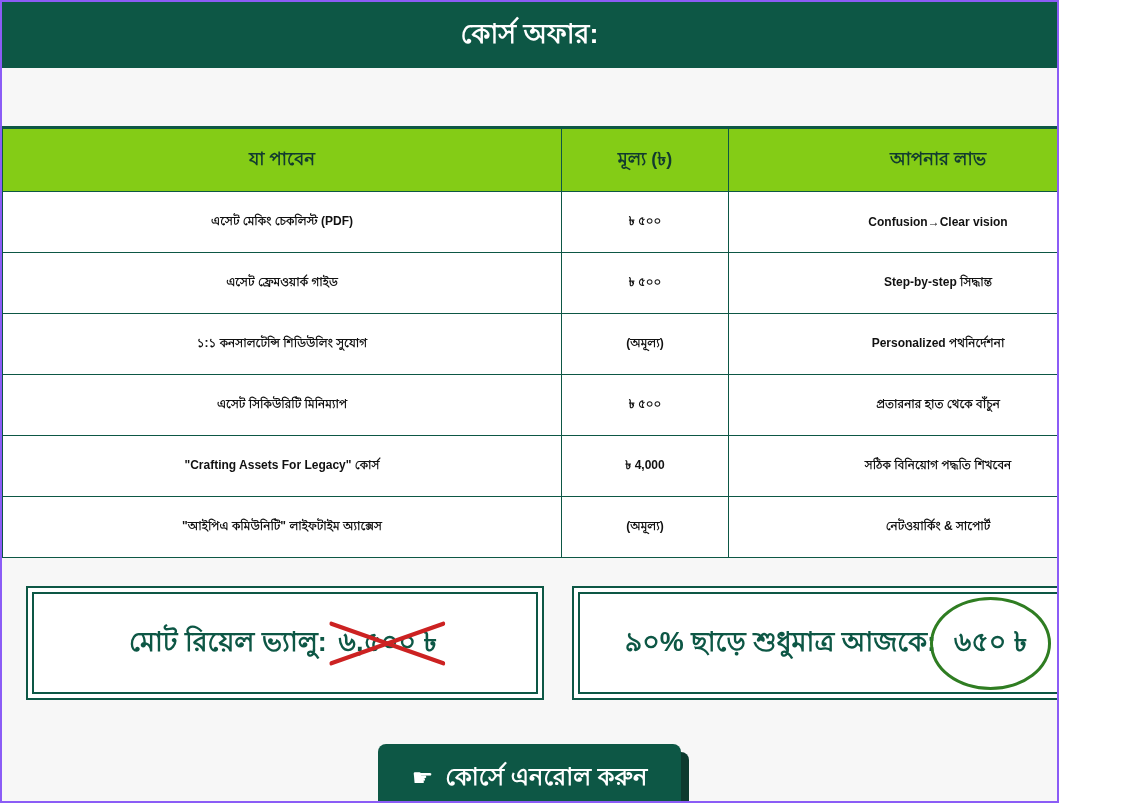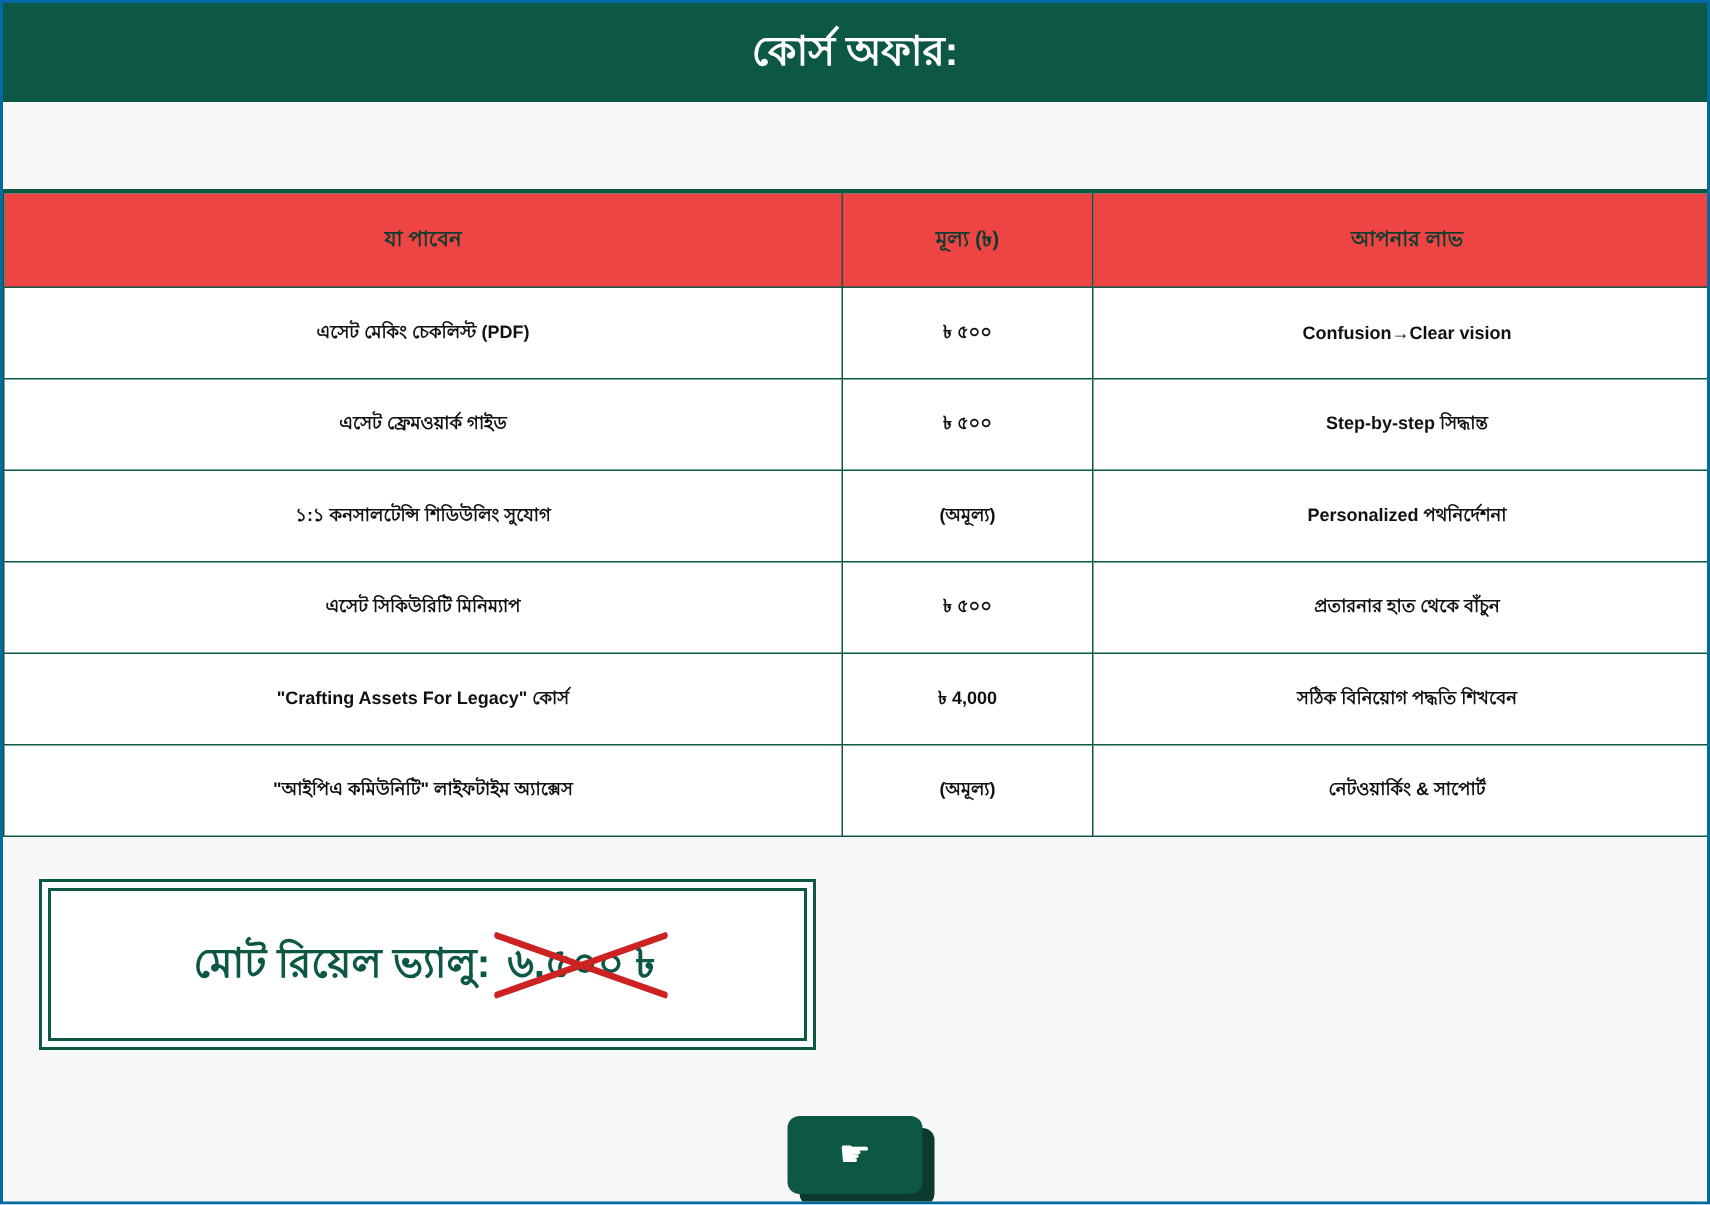--- a/index.html
+++ b/index.html
@@ -4,25 +4,25 @@
 <style>
   html, body {
     margin: 0;
     padding: 0;
     background: #ffffff;
   }
   body {
     font-family: "Liberation Sans", "DejaVu Sans", sans-serif;
   }
   .page {
-    width: 1140px;
+    width: 1059px;
     height: 803px;
     box-sizing: border-box;
     background: #f7f7f7;
-    border: 2px solid #0369a1;
+    border: 2px solid #8b5cf6;
     position: relative;
     overflow: hidden;
   }
   .header {
     background: #0d5745;
     height: 66px;
     display: flex;
     align-items: center;
     justify-content: center;
     color: #ffffff;
@@ -39,23 +39,23 @@
     color: #0d5745;
     font-size: 17px;
   }
   table.offer {
     width: 1136px;
     border-collapse: collapse;
     table-layout: fixed;
     margin: 0;
   }
   table.offer th {
-    background: #ef4444;
+    background: #84cc16;
     color: #123b2f;
-    font-size: 14px;
+    font-size: 18px;
     font-weight: bold;
     height: 60px;
     border: 1px solid #0d5745;
     text-align: center;
   }
   table.offer td {
     background: #ffffff;
     height: 52px;
     border: 1px solid #0d5745;
     text-align: center;
@@ -233,24 +233,34 @@
           <span class="strike-x">
             <svg viewBox="0 0 160 48" preserveAspectRatio="none">
               <line x1="4" y1="6" x2="156" y2="42" stroke="#cc2222" stroke-width="4" stroke-linecap="round"></line>
               <line x1="4" y1="42" x2="156" y2="6" stroke="#cc2222" stroke-width="4" stroke-linecap="round"></line>
             </svg>
           </span>
         </span>
       </div>
     </div>
 
+    <div class="banner right">
+      <div class="banner-text">
+        <span>৯০% ছাড়ে শুধুমাত্র আজকে:</span>
+        <span class="circle-val">
+          <span>৬৫০ ৳</span>
+          <span class="circle-ring"></span>
+        </span>
+      </div>
+    </div>
 
   </div>
 
   <div class="cta-area">
     <div class="cta-shadow">
       <button class="cta">
         <span class="hand">☛</span>
+        <span>কোর্সে এনরোল করুন</span>
       </button>
     </div>
   </div>
 
 </div>
 
 </body></html>

